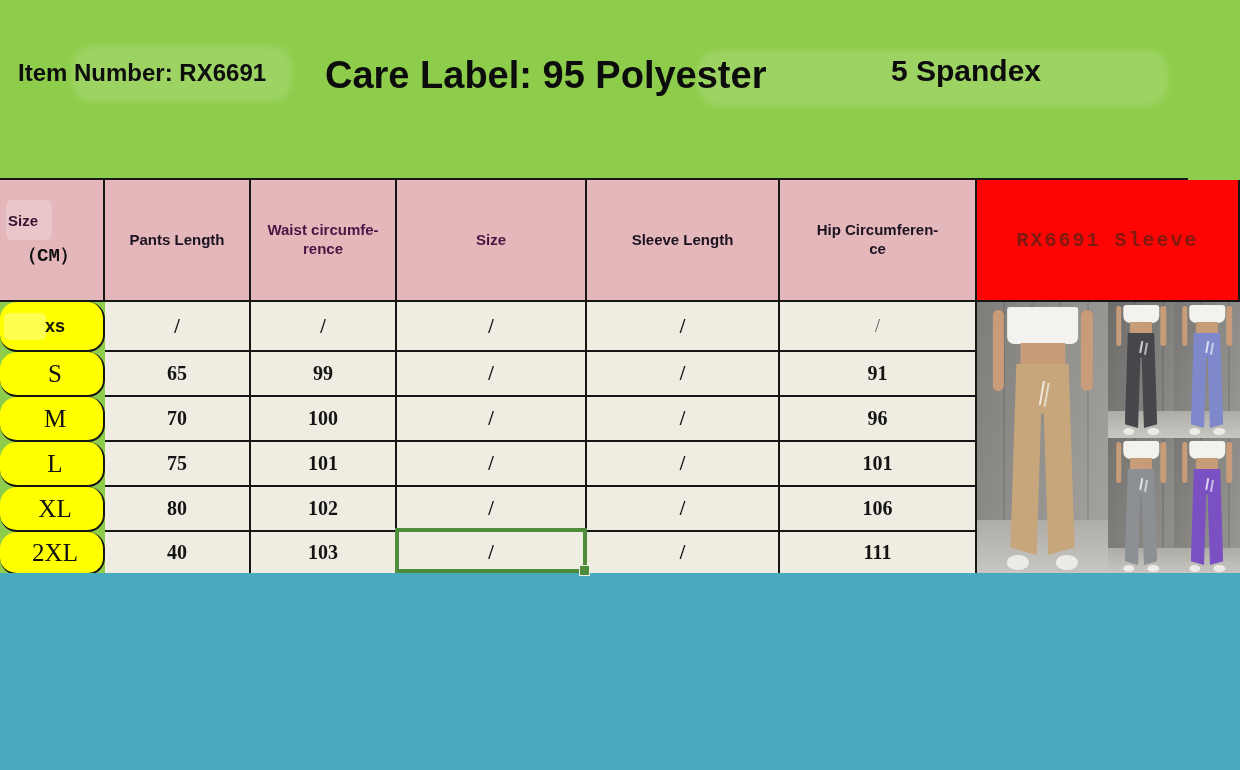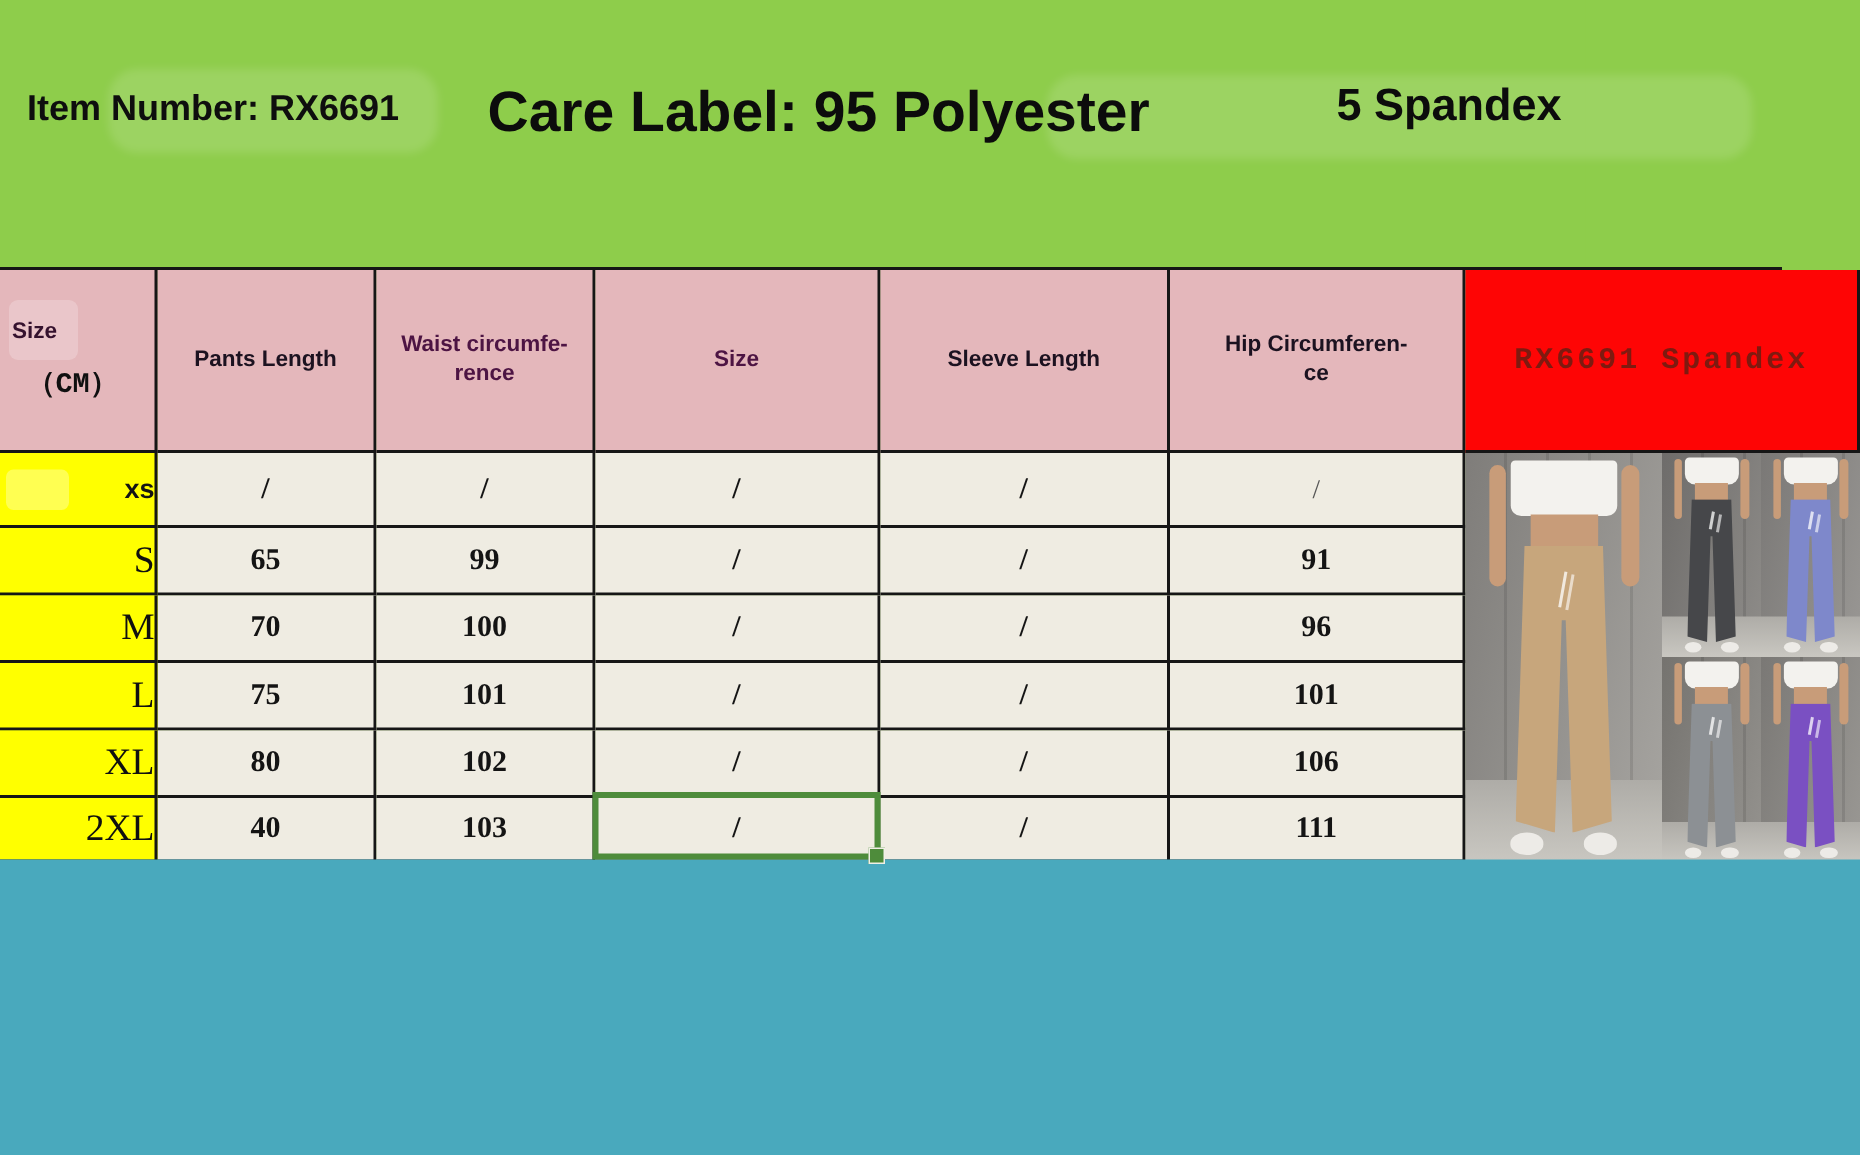--- a/index.html
+++ b/index.html
@@ -24,21 +24,21 @@
         display:flex;align-items:center;justify-content:center;box-sizing:border-box;}
   .hdr{background:#e4b7bb;color:#1c1220;font-weight:bold;font-size:15px;text-align:center;
        white-space:pre-line;line-height:1.25;}
   .hdr.accent{color:#4d1443;}
   .size-hdr{background:#e4b7bb;flex-direction:column;align-items:flex-start;justify-content:center;
             padding-left:8px;gap:13px;position:relative;}
   .size-hdr .lbl{font-size:15px;font-weight:bold;color:#35122e;z-index:1;}
   .size-hdr .unit{font-family:"Liberation Mono",monospace;font-weight:bold;font-size:19px;
                   color:#101010;margin-left:10px;z-index:1;}
   .hl-size{position:absolute;left:6px;top:20px;width:46px;height:40px;background:rgba(255,255,255,.22);border-radius:6px;}
-  .size-cell{background:#ffff00;justify-content:flex-end;padding-left:7px;position:relative;}
+  .size-cell{background:#ffff00;justify-content:center;padding-left:7px;position:relative;border-radius:17px;}
   .size-serif{font-family:"Liberation Serif",serif;font-size:25px;color:#101010;}
   .size-sans{font-size:18px;font-weight:bold;color:#141414;z-index:1;}
   .hl-xs{position:absolute;left:4px;top:11px;width:42px;height:27px;background:rgba(255,255,255,.32);border-radius:5px;}
   .val{background:#efece2;font-family:"Liberation Serif",serif;font-size:20px;font-weight:bold;color:#141414;}
   .val.faint{font-weight:400;color:#555;font-size:18px;}
   .red-hdr{background:#fe0505;color:#7e1a10;font-family:"Liberation Mono",monospace;
            font-size:20px;letter-spacing:2px;font-weight:bold;}
 
   
   .photos{position:relative;background:#9a9895;border-right:0;border-bottom:0;overflow:hidden;}
@@ -97,21 +97,21 @@
       <span class="lbl">Size</span>
       <span class="unit">（CM）</span>
     </div>
     <div class="cell hdr">Pants Length</div>
     <div class="cell hdr accent">Waist circumfe-
 rence</div>
     <div class="cell hdr accent">Size</div>
     <div class="cell hdr">Sleeve Length</div>
     <div class="cell hdr">Hip Circumferen-
 ce</div>
-    <div class="cell red-hdr">RX6691 Spandex</div>
+    <div class="cell red-hdr">RX6691 Sleeve</div>
 
     <div class="cell size-cell">
       <div class="hl-xs"></div>
       <span class="size-sans">xs</span>
     </div>
     <div class="cell val">/</div>
     <div class="cell val">/</div>
     <div class="cell val">/</div>
     <div class="cell val">/</div>
     <div class="cell val faint">/</div>

